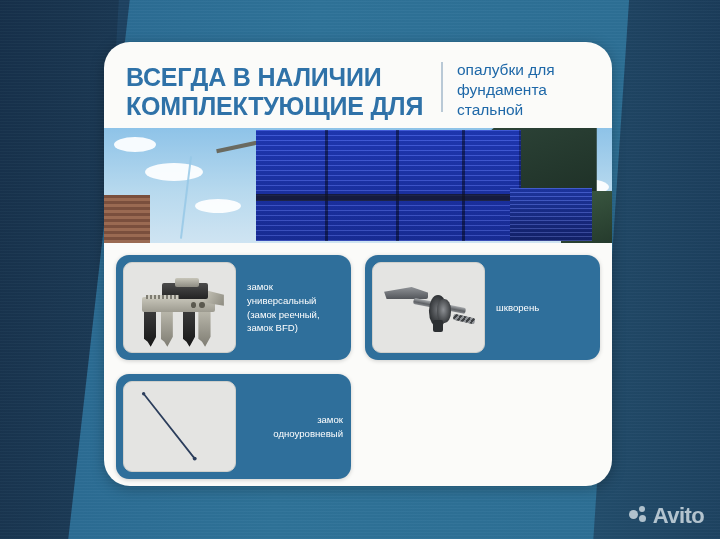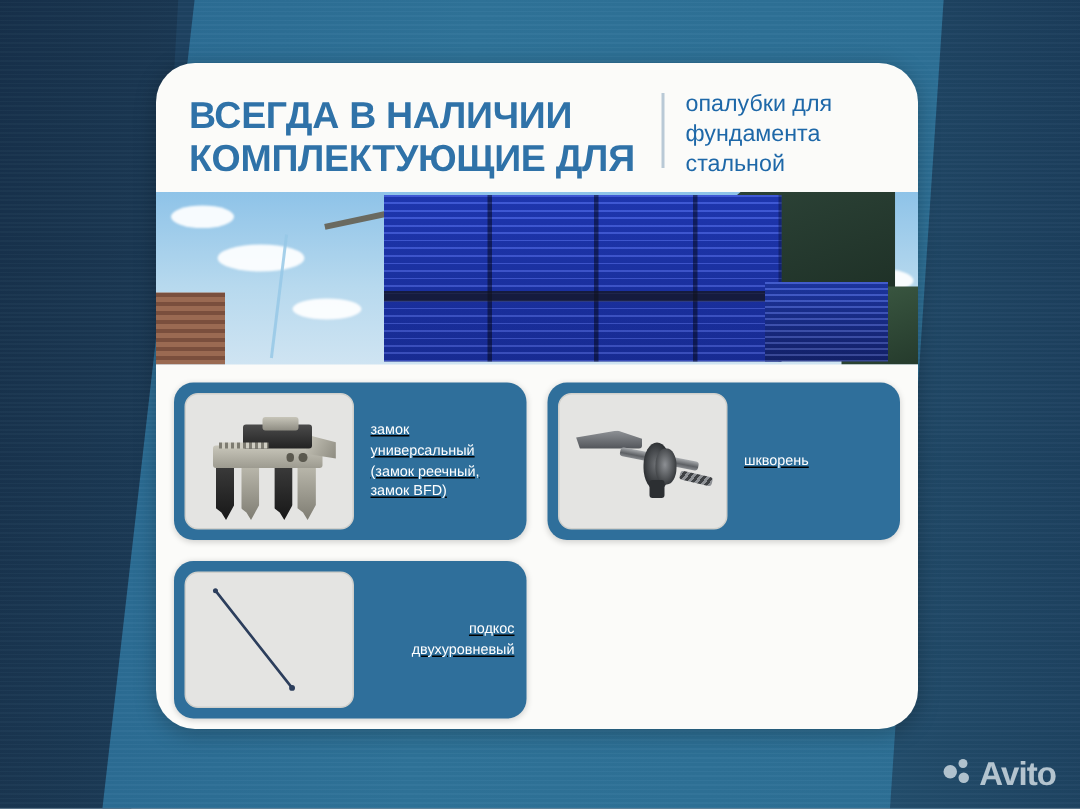--- a/index.html
+++ b/index.html
@@ -213,21 +213,20 @@
     padding: 12px 12px 14px 12px;
   }
   .product-card {
     display: flex;
     align-items: stretch;
     background: #2f6f9b;
     border-radius: 13px;
     height: 105px;
     overflow: hidden;
     box-shadow: 0 1px 4px rgba(0,0,0,0.18);
-    text-decoration: underline;
   }
   .product-thumb {
     flex: 0 0 113px;
     margin: 7px;
     background: #e4e4e2;
     border-radius: 9px;
     border: 1px solid #cfcfcb;
     position: relative;
     overflow: hidden;
   }
@@ -458,21 +457,21 @@
 
 
     <div class="product-card">
       <div class="product-thumb">
         <svg class="brace-svg" viewBox="0 0 113 91">
           <line x1="20" y1="12" x2="72" y2="78" stroke="#2c3e5c" stroke-width="1.8" stroke-linecap="round"></line>
           <circle cx="20" cy="12" r="1.7" fill="#2c3e5c"></circle>
           <circle cx="72" cy="78" r="2" fill="#2c3e5c"></circle>
         </svg>
       </div>
-      <div class="product-label label-center">подкос двухуровневый</div>
+      <div class="product-label label-center">замок одноуровневый</div>
     </div>
 
   </div>
 </div>
 
 <div id="avito-watermark">
   <span id="avito-dots">
     <i class="d1"></i>
     <i class="d2"></i>
     <i class="d3"></i>

